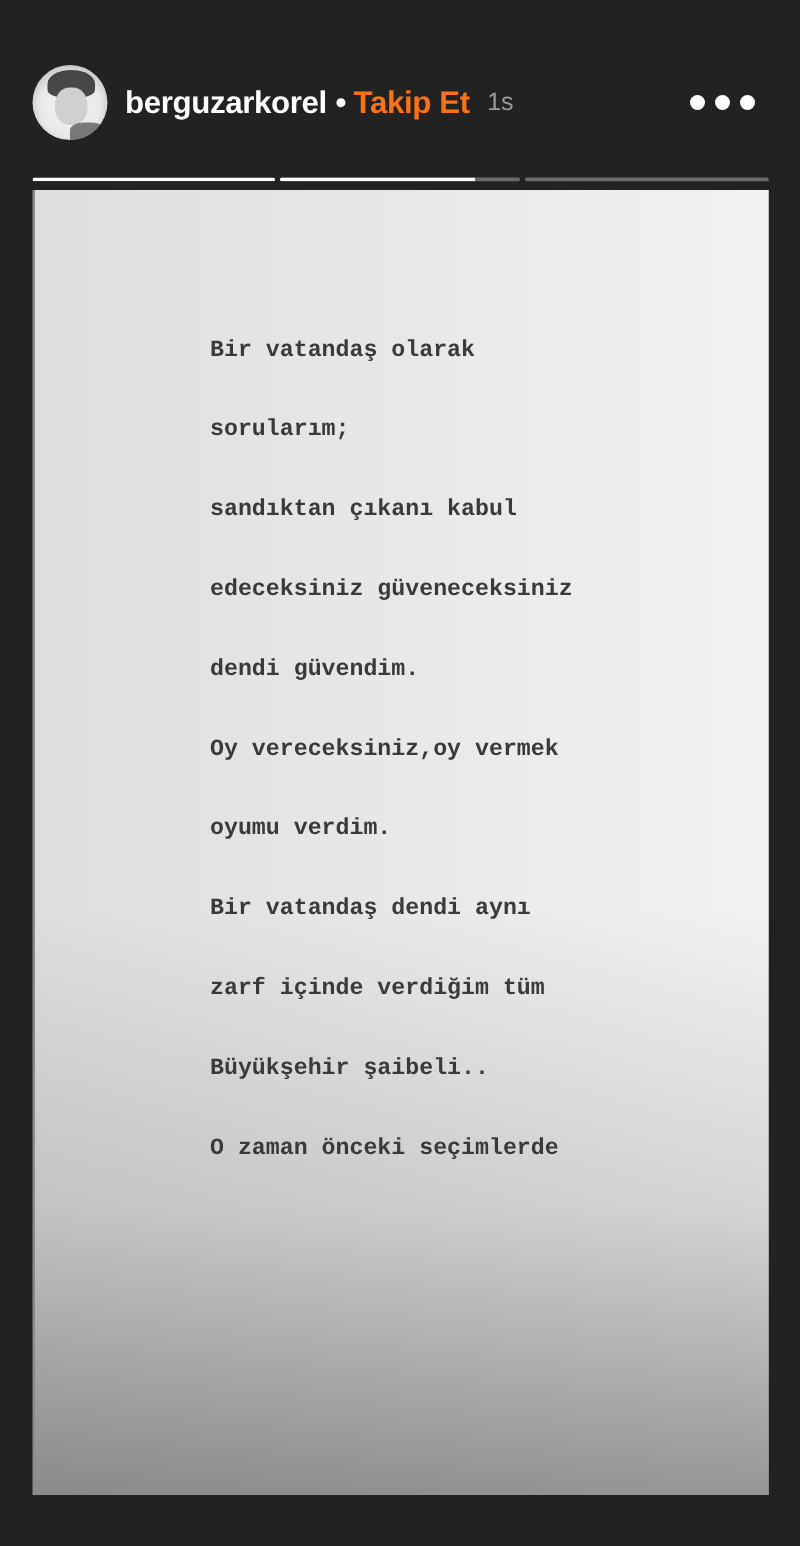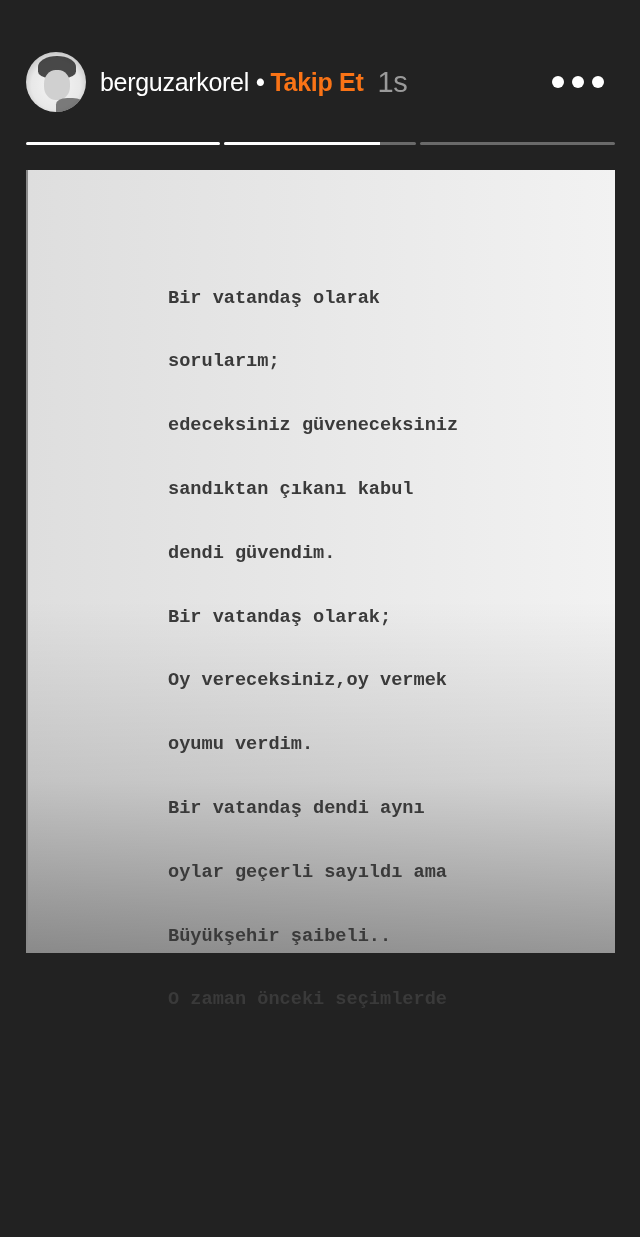--- a/index.html
+++ b/index.html
@@ -55,35 +55,35 @@
       left: 100px; top: 64px;
       height: 36px;
       display: flex;
       align-items: center;
       white-space: nowrap;
       font-size: 25px;
       letter-spacing: -0.3px;
     }
     .username {
       color: #ffffff;
-      font-weight: normal;
+      font-weight: bold;
     }
     .dot-sep {
       color: #ffffff;
       margin: 0 6px 0 7px;
       font-weight: bold;
     }
     .follow {
       color: #f97316;
       font-weight: bold;
     }
     .time {
       color: #9a9a9a;
       margin-left: 14px;
-      font-size: 29px;
+      font-size: 20px;
     }
     .more-button {
       position: absolute;
       left: 552px; top: 70px;
       width: 52px; height: 24px;
       display: flex;
       align-items: center;
       justify-content: space-between;
       cursor: pointer;
     }
@@ -99,22 +99,22 @@
       background: #6a6a6a;
       border-radius: 2px;
       overflow: hidden;
     }
     .progress .fill {
       height: 100%;
       background: #ffffff;
     }
     .story-card {
       position: absolute;
-      left: 26px; top: 170px;
-      width: 589px; height: 783px;
+      left: 26px; top: 152px;
+      width: 589px; height: 1044px;
       background:
         linear-gradient(180deg, rgba(0,0,0,0) 0%, rgba(0,0,0,0) 55%, rgba(0,0,0,0.12) 78%, rgba(0,0,0,0.38) 100%),
         linear-gradient(90deg, #dedede 0%, #e6e6e6 40%, #f2f2f2 100%);
       border-left: 2px solid #8a8a8a;
       box-sizing: border-box;
     }
     .story-text {
       position: absolute;
       left: 140px; top: 75px;
       margin: 0;
@@ -160,28 +160,27 @@
   <div class="fill" style="width:81%;"></div>
 </div>
 <div class="progress" style="left:420px; width:195px;">
   <div class="fill" style="width:0%;"></div>
 </div>
 
 <div class="story-card">
   <div class="story-text">
     <span class="line">Bir vatandaş olarak</span>
     <span class="line">sorularım;</span>
+    <span class="line">sandıktan çıkanı kabul</span>
     <span class="line">edeceksiniz güveneceksiniz</span>
-    <span class="line">sandıktan çıkanı kabul</span>
     <span class="line">dendi güvendim.</span>
-    <span class="line">Bir vatandaş olarak;</span>
     <span class="line">Oy vereceksiniz,oy vermek</span>
     <span class="line">oyumu verdim.</span>
     <span class="line">Bir vatandaş dendi aynı</span>
-    <span class="line">oylar geçerli sayıldı ama</span>
+    <span class="line">zarf içinde verdiğim tüm</span>
     <span class="line">Büyükşehir şaibeli..</span>
     <span class="line">O zaman önceki seçimlerde</span>
     
     
     
     
     
     
     
     

